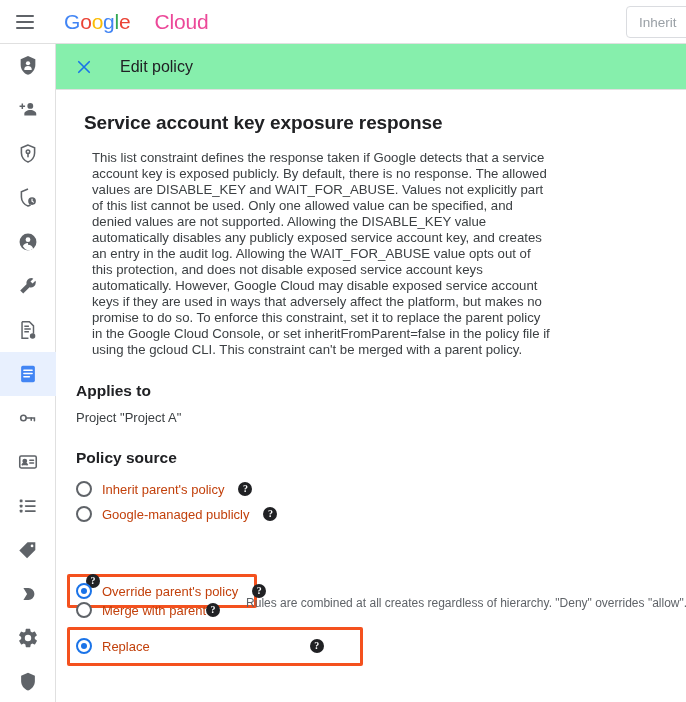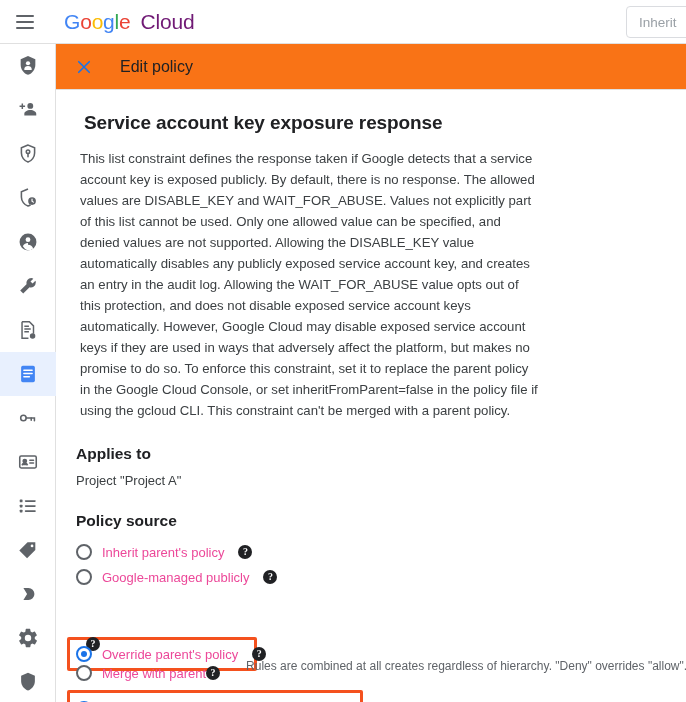--- a/index.html
+++ b/index.html
@@ -36,21 +36,21 @@
     letter-spacing: -0.2px;
     white-space: nowrap;
     display: flex; align-items: baseline;
   }
   #brand .g1 { color: #4285F4; }
   #brand .g2 { color: #EA4335; }
   #brand .g3 { color: #FBBC05; }
   #brand .g4 { color: #4285F4; }
   #brand .g5 { color: #34A853; }
   #brand .g6 { color: #EA4335; }
-  #brand .cloudword { color: #701a75; margin-left: 10px; }
+  #brand .cloudword { color: #ec4899; margin-left: 24px; }
 
   #searchbox {
     position: absolute;
     left: 626px; top: 6px;
     width: 120px; height: 32px;
     border: 1px solid #dadce0;
     border-radius: 4px;
     background: #fff;
     display: flex; align-items: center;
     padding-left: 12px;
@@ -75,21 +75,21 @@
   .rail-item svg { display: block; }
   .rail-item.active {
     background: #e8f0fe;
   }
 
   
   #pageheader {
     position: absolute;
     top: 44px; left: 56px;
     width: 630px; height: 46px;
-    background: #f97316;
+    background: #86efac;
     border-bottom: 1px solid #e0e0e0;
     display: flex; align-items: center;
   }
   #closebtn {
     margin-left: 16px;
     width: 24px; height: 24px;
     display: flex; align-items: center; justify-content: center;
     cursor: pointer;
   }
   #pagetitle {
@@ -107,24 +107,24 @@
     padding: 22px 0 0 20px;
   }
   h1.section-title {
     margin: 0 0 14px 8px;
     font-size: 19px;
     font-weight: bold;
     color: #202124;
     letter-spacing: -0.1px;
   }
   p.desc {
-    margin: 4px;
+    margin: 16px;
     width: 462px;
     font-size: 13.2px;
-    line-height: 21px;
+    line-height: 16px;
     color: #3c4043;
     text-align: left;
   }
   h2.sub-title {
     margin: 24px 0 10px 0;
     font-size: 15.5px;
     font-weight: bold;
     color: #202124;
     display: flex; align-items: center;
   }
@@ -162,21 +162,21 @@
   .radio.checked::after {
     content: "";
     position: absolute;
     left: 3px; top: 3px;
     width: 6px; height: 6px;
     border-radius: 50%;
     background: #1a73e8;
   }
   .radio-label {
     font-size: 13px;
-    color: #ec4899;
+    color: #c2410c;
     white-space: nowrap;
   }
   .radio-sublabel {
     font-size: 12px;
     color: #5f6368;
     margin-left: 26px;
     margin-top: -2px;
     white-space: nowrap;
   }
 

